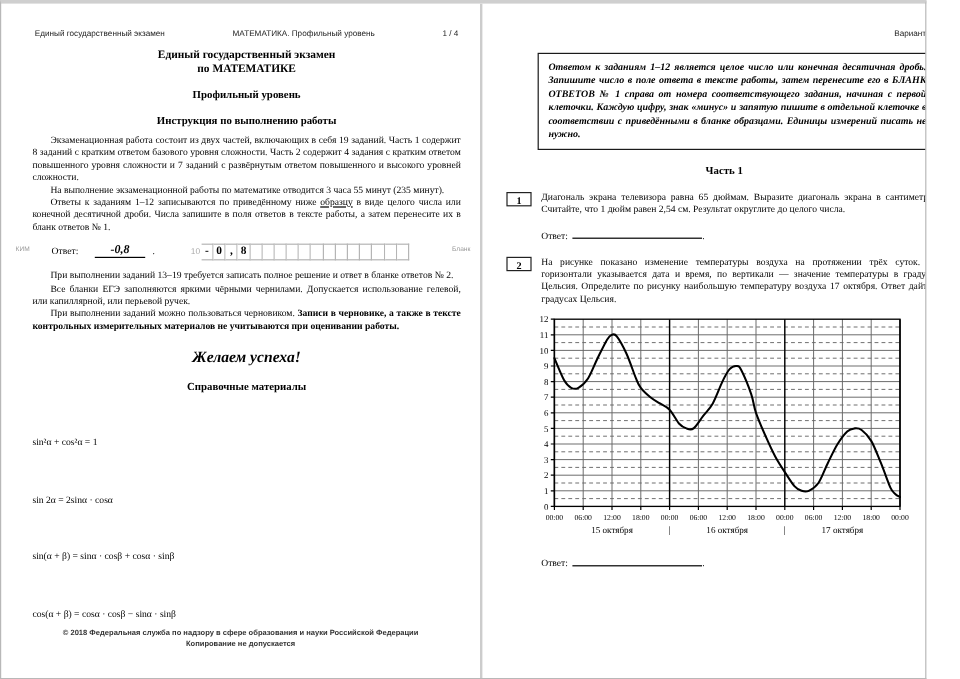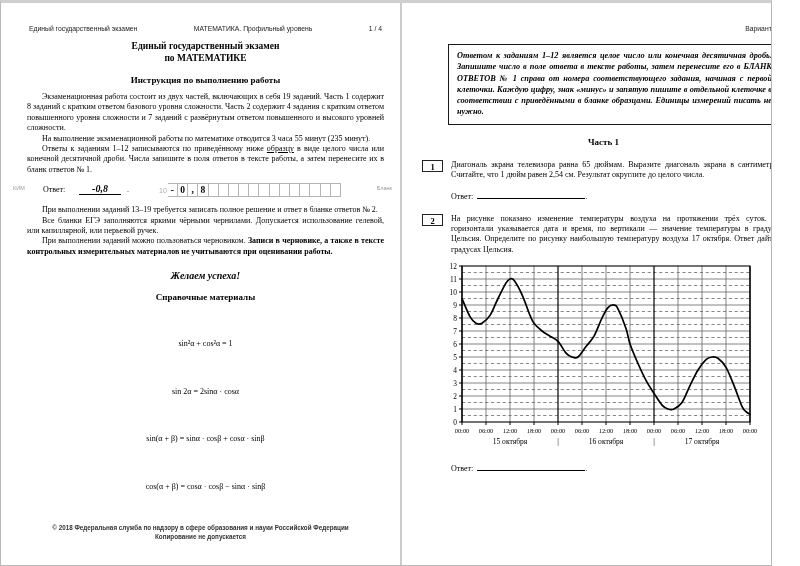--- a/index.html
+++ b/index.html
@@ -27,24 +27,24 @@
   .kim-label{left:-14px;}
   .blank-label{right:-8px;}
   .ans-label{position:absolute;left:16px;top:3px;font-size:8px;}
   .hand-value{position:absolute;left:52px;top:1px;width:42px;text-align:center;font-size:10px;font-style:italic;font-weight:bold;border-bottom:0.8px solid #000;}
   .sample-dot{position:absolute;left:100px;top:3px;font-size:8px;}
   .cells{position:absolute;left:132px;top:1px;display:flex;align-items:stretch;height:14px;}
   .cell-prefix{font-family:"Liberation Sans",sans-serif;font-size:7px;color:#aaa;align-self:center;margin-right:1px;}
   .cell{width:10.2px;height:14px;border:1px solid #b5b5b5;border-left:none;box-sizing:border-box;text-align:center;font-weight:bold;font-size:9.5px;line-height:13px;background:#fff;}
   .cell:first-of-type{border-left:1px solid #b5b5b5;}
 
-  .wish{font-size:10px;font-weight:bold;font-style:italic;margin-top:13px;}
+  .wish{font-size:13px;font-weight:bold;font-style:italic;margin-top:13px;}
   .refhead{font-size:9px;font-weight:bold;margin-top:11px;}
   .formulas{margin-top:5px;}
-  .formula{font-size:8px;line-height:11.5px;text-align:center;margin-top:36px;}
+  .formula{font-size:8px;line-height:11.5px;text-align:left;margin-top:36px;}
 
   .footer{position:absolute;left:0;right:0;bottom:28px;text-align:center;font-family:"Liberation Sans",sans-serif;font-size:6.3px;font-weight:bold;color:#333;line-height:8.5px;}
 
   .instr-box{border:1.4px solid #1a1a1a;margin:2px 6px 0 28px;padding:5px 8px 6px 8px;font-size:8.3px;font-style:italic;font-weight:bold;line-height:11.3px;text-align:justify;}
   .parthead{font-size:9px;font-weight:bold;margin-top:12px;}
 
   .question{position:relative;margin-top:13px;}
   .qnum{position:absolute;left:2px;top:0;width:21px;height:12px;border:1px solid #222;font-size:8.5px;font-weight:bold;text-align:center;line-height:12px;box-sizing:border-box;}
   .qtext{margin-left:31px;margin-right:4px;font-size:8px;line-height:10.4px;text-align:justify;}
   .answer-line{margin:9px 0 0 31px;font-size:8px;}
@@ -62,20 +62,21 @@
     <div class="runhead">
       <span>Единый государственный экзамен</span>
       <span>МАТЕМАТИКА. Профильный уровень</span>
       <span>1 / 4</span>
     </div>
 
     <div class="title c">
       <div>Единый государственный экзамен</div>
       <div>по МАТЕМАТИКЕ</div>
     </div>
+    <div class="subtitle c">Профильный уровень</div>
     <div class="sechead c">Инструкция по выполнению работы</div>
 
     <p class="body-p mt">Экзаменационная работа состоит из двух частей, включающих в себя 19 заданий. Часть 1 содержит 8 заданий с кратким ответом базового уровня сложности. Часть 2 содержит 4 задания с кратким ответом повышенного уровня сложности и 7 заданий с развёрнутым ответом повышенного и высокого уровней сложности.</p>
     <p class="body-p">На выполнение экзаменационной работы по математике отводится 3 часа 55 минут (235 минут).</p>
     <p class="body-p"><span>Ответы к заданиям 1–12 записываются по приведённому ниже </span><span class="u">образцу</span><span> в виде целого числа или конечной десятичной дроби. Числа запишите в поля ответов в тексте работы, а затем перенесите их в бланк ответов № 1.</span></p>
 
     <div class="sample-row">
       <span class="kim-label">КИМ</span>
       <span class="ans-label">Ответ:</span>
       <span class="hand-value">-0,8</span>

